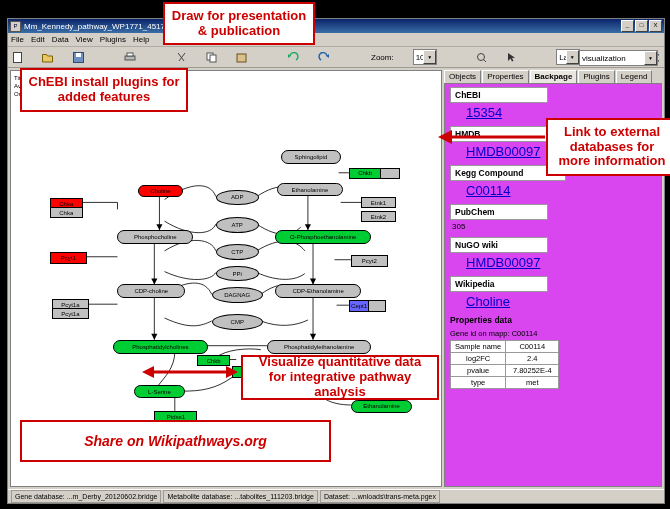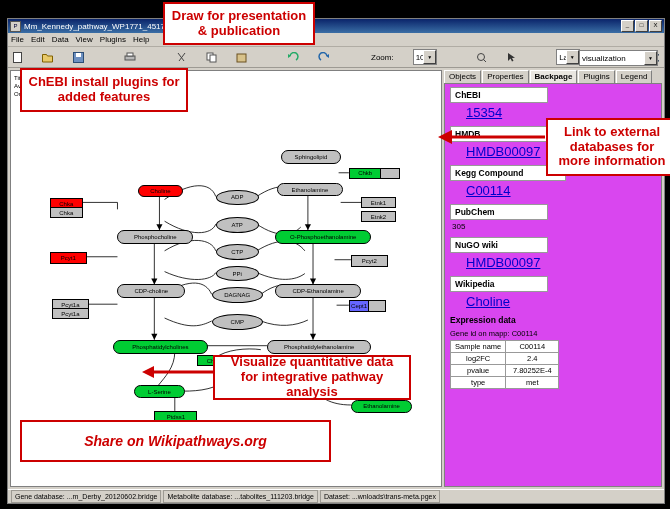--- a/index.html
+++ b/index.html
@@ -408,21 +408,21 @@
 
         <div class="db-box">PubChem</div>
         <span class="db-plain">305</span>
 
         <div class="db-box">NuGO wiki</div>
         <a class="db-link" href="#">HMDB00097</a>
 
         <div class="db-box">Wikipedia</div>
         <a class="db-link" href="#">Choline</a>
 
-        <div class="expr-title">Expression data</div>
+        <div class="expr-title">Properties data</div>
         <div class="gene-id">Gene id on mapp: C00114</div>
         <table class="expr">
           <tbody>
               <tr>
             <td>Sample name</td>
             <td>C00114</td>
           </tr>
           <tr>
             <td>log2FC</td>
             <td>2.4</td>
@@ -448,21 +448,21 @@
   </div>
 </div>
 
 <div class="callout" style="left:163px;top:2px;width:136px;height:33px;">Draw for presentation
 &amp; publication</div>
 <div class="callout" style="left:20px;top:68px;width:152px;height:34px;">ChEBI install plugins for
 added features</div>
 <div class="callout" style="left:546px;top:118px;width:116px;height:48px;">Link  to external
 databases  for
 more information</div>
-<div class="callout" style="left:213px;top:355px;width:182px;height:35px;">Visualize quantitative data  for
+<div class="callout" style="left:241px;top:355px;width:182px;height:35px;">Visualize quantitative data  for
 integrative pathway analysis</div>
 <div class="callout share" style="left:20px;top:420px;width:295px;height:32px;">Share on Wikipathways.org</div>
 
 <svg class="arrow-red" style="left:140px;top:363px;width:100px;height:28px;">
   <path d="M95 9 L10 9" stroke="#cc0000" stroke-width="3" fill="none"></path>
   <polygon points="2,9 14,3 14,15" fill="#cc0000"></polygon>
   <polygon points="98,9 86,3 86,15" fill="#cc0000"></polygon>
 </svg>
 <svg class="arrow-red" style="left:430px;top:128px;width:120px;height:18px;">
   <path d="M115 9 L20 9" stroke="#cc0000" stroke-width="3" fill="none"></path>

